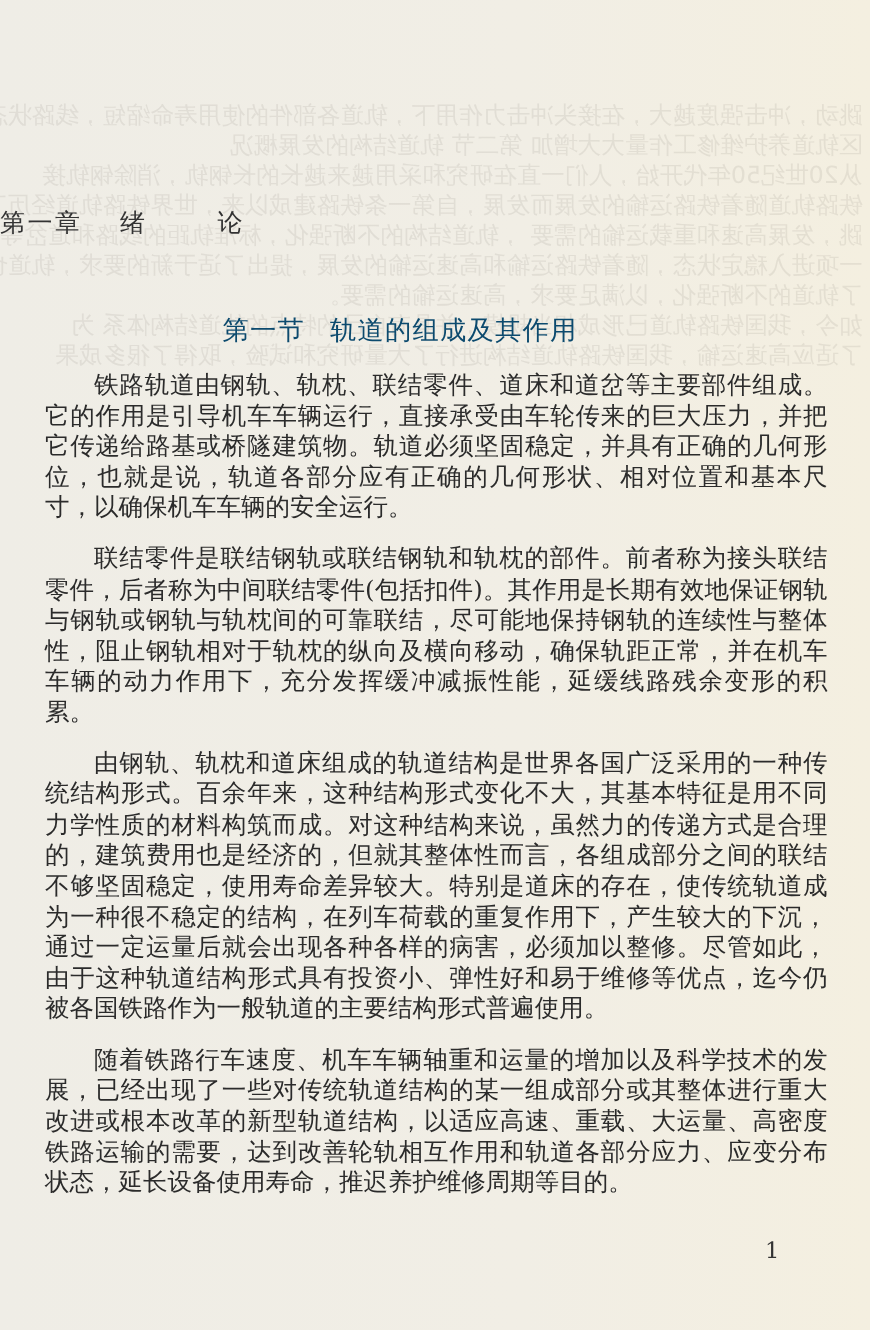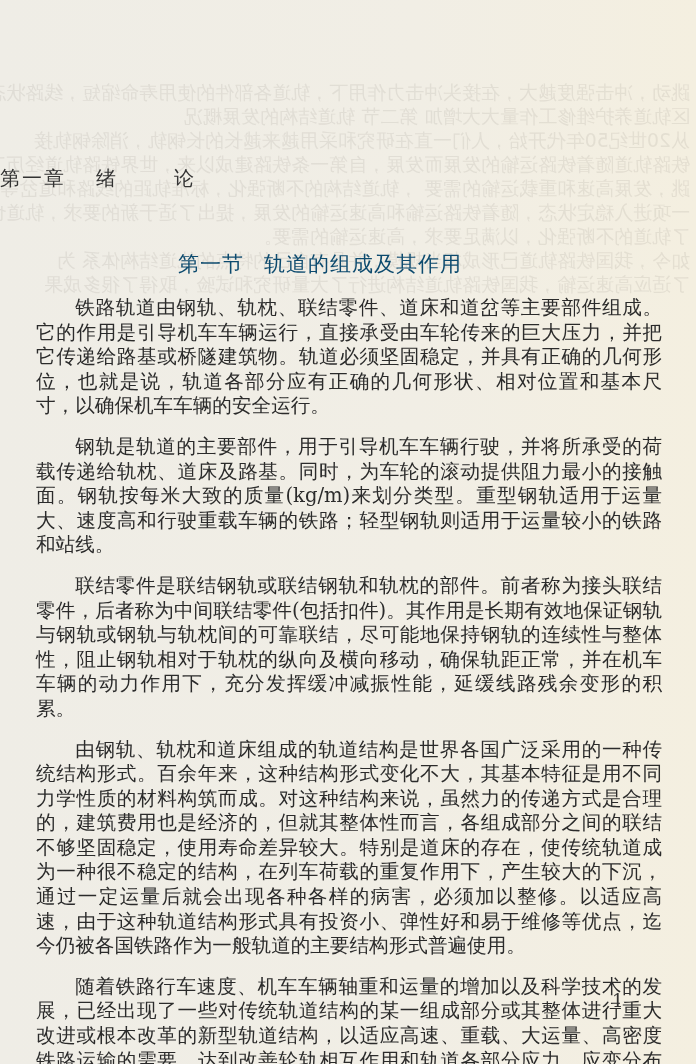--- a/index.html
+++ b/index.html
@@ -65,19 +65,18 @@
 <div class="chapter-title">
   <span>第一章</span><span class="gap"></span><span>绪</span><span class="gap" style="width:56px"></span><span>论</span>
 </div>
 
 <div class="section-title">
   <span>第一节</span><span class="gap"></span><span>轨道的组成及其作用</span>
 </div>
 
 <div class="body-text">
   <p>铁路轨道由钢轨、轨枕、联结零件、道床和道岔等主要部件组成。它的作用是引导机车车辆运行，直接承受由车轮传来的巨大压力，并把它传递给路基或桥隧建筑物。轨道必须坚固稳定，并具有正确的几何形位，也就是说，轨道各部分应有正确的几何形状、相对位置和基本尺寸，以确保机车车辆的安全运行。</p>
-  <p>钢轨是轨道的主要部件，用于引导机车车辆行驶，并将所承受的荷载传递给轨枕、道床及路基。同时，为车轮的滚动提供阻力最小的接触面。钢轨按每米大致的质量(kg/m)来划分类型。重型钢轨适用于运量大、速度高和行驶重载车辆的铁路；轻型钢轨则适用于运量较小的铁路和站线。</p>
   <p>联结零件是联结钢轨或联结钢轨和轨枕的部件。前者称为接头联结零件，后者称为中间联结零件(包括扣件)。其作用是长期有效地保证钢轨与钢轨或钢轨与轨枕间的可靠联结，尽可能地保持钢轨的连续性与整体性，阻止钢轨相对于轨枕的纵向及横向移动，确保轨距正常，并在机车车辆的动力作用下，充分发挥缓冲减振性能，延缓线路残余变形的积累。</p>
-  <p>由钢轨、轨枕和道床组成的轨道结构是世界各国广泛采用的一种传统结构形式。百余年来，这种结构形式变化不大，其基本特征是用不同力学性质的材料构筑而成。对这种结构来说，虽然力的传递方式是合理的，建筑费用也是经济的，但就其整体性而言，各组成部分之间的联结不够坚固稳定，使用寿命差异较大。特别是道床的存在，使传统轨道成为一种很不稳定的结构，在列车荷载的重复作用下，产生较大的下沉，通过一定运量后就会出现各种各样的病害，必须加以整修。以适应高速，由于这种轨道结构形式具有投资小、弹性好和易于维修等优点，迄今仍被各国铁路作为一般轨道的主要结构形式普遍使用。</p>
+  <p>由钢轨、轨枕和道床组成的轨道结构是世界各国广泛采用的一种传统结构形式。百余年来，这种结构形式变化不大，其基本特征是用不同力学性质的材料构筑而成。对这种结构来说，虽然力的传递方式是合理的，建筑费用也是经济的，但就其整体性而言，各组成部分之间的联结不够坚固稳定，使用寿命差异较大。特别是道床的存在，使传统轨道成为一种很不稳定的结构，在列车荷载的重复作用下，产生较大的下沉，通过一定运量后就会出现各种各样的病害，必须加以整修。尽管如此，由于这种轨道结构形式具有投资小、弹性好和易于维修等优点，迄今仍被各国铁路作为一般轨道的主要结构形式普遍使用。</p>
   <p>随着铁路行车速度、机车车辆轴重和运量的增加以及科学技术的发展，已经出现了一些对传统轨道结构的某一组成部分或其整体进行重大改进或根本改革的新型轨道结构，以适应高速、重载、大运量、高密度铁路运输的需要，达到改善轮轨相互作用和轨道各部分应力、应变分布状态，延长设备使用寿命，推迟养护维修周期等目的。</p>
 </div>
 
 <div class="page-number">1</div>
 
 </body></html>

